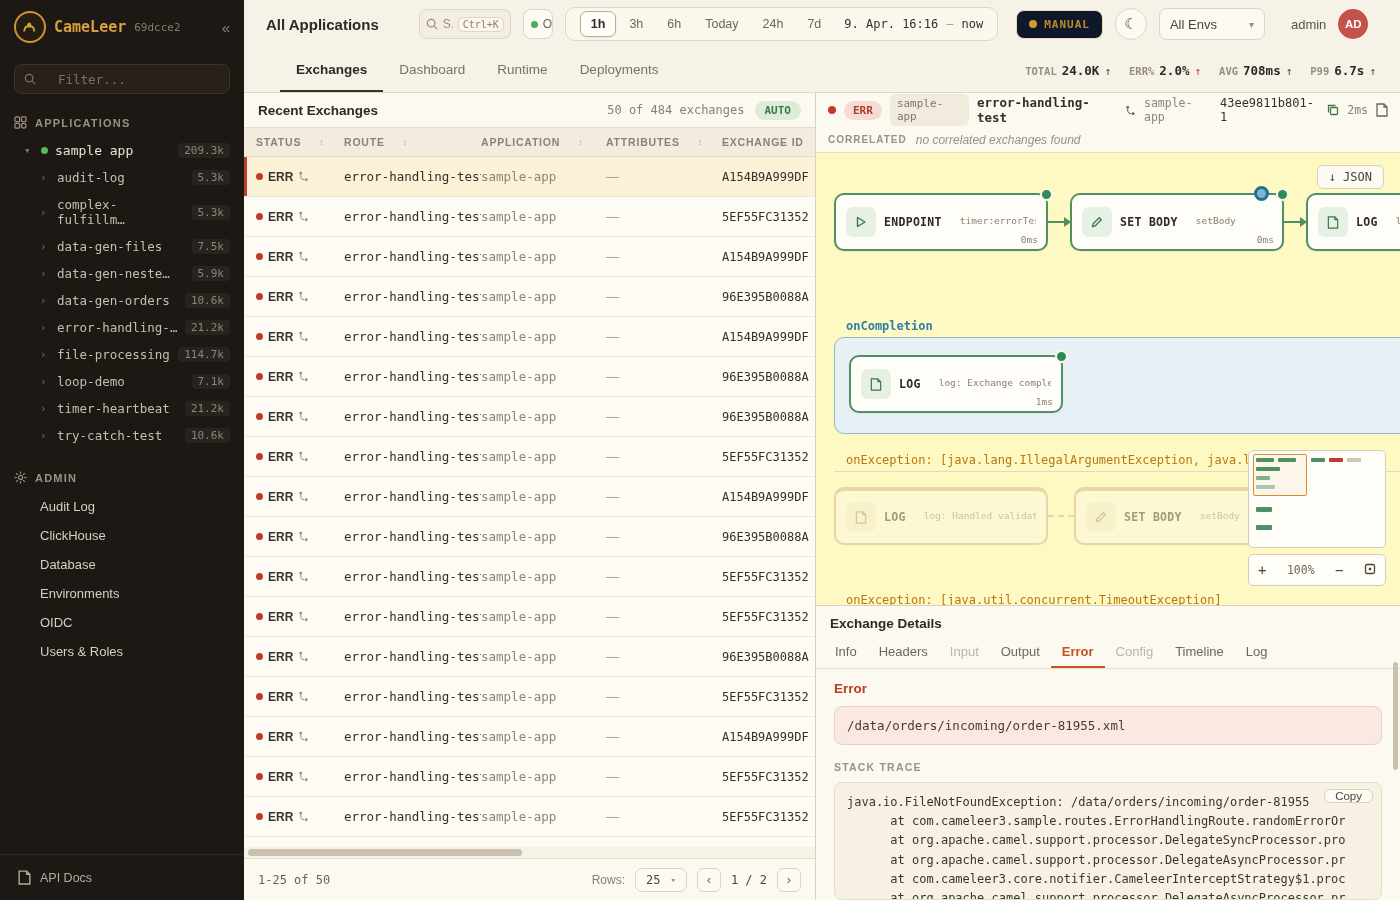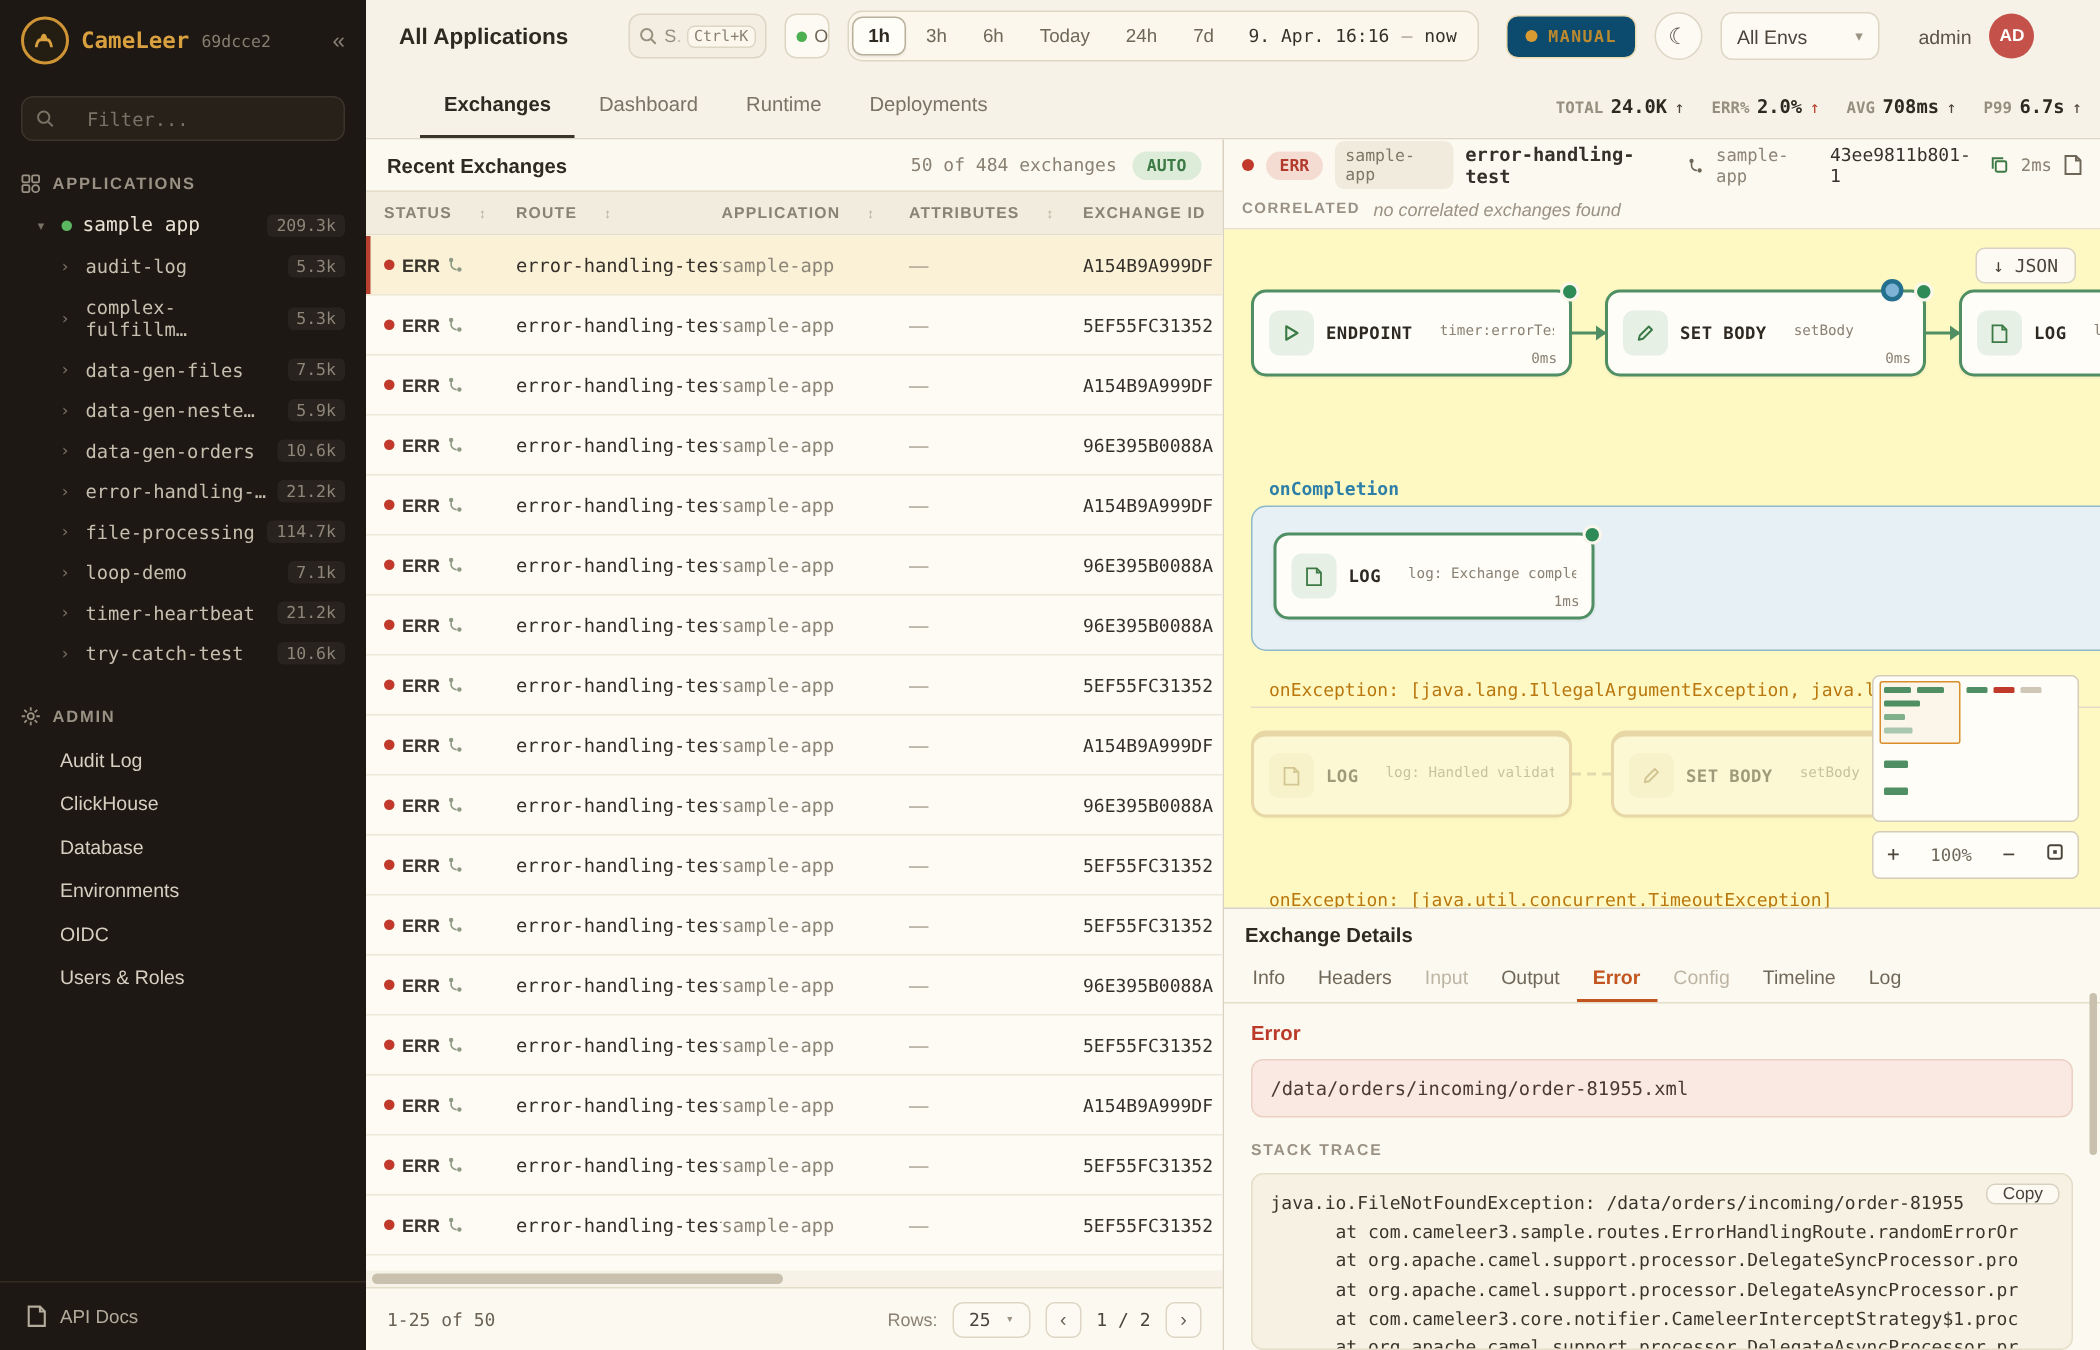--- a/index.html
+++ b/index.html
@@ -34,37 +34,37 @@
   .main { flex: 1; display: flex; flex-direction: column; min-width: 0; }
   .topbar { height: 48px; display: flex; align-items: center; gap: 12px; padding: 0 14px 0 22px; flex-shrink: 0; }
   .tb-title { font-size: 15px; font-weight: bold; color: #2e2a22; white-space: nowrap; }
   .search-box { margin-left: 28px; width: 92px; height: 30px; background: #f3eee1; border: 1px solid #ddd6c4; border-radius: 8px; display: flex; align-items: center; gap: 5px; padding: 0 6px; cursor: pointer; }
   .search-ph { font-size: 12px; color: #978f7f; flex: 1; overflow: hidden; white-space: nowrap; }
   .kbd { font-family: "DejaVu Sans Mono", monospace; font-size: 10px; color: #8a8173; background: #fbf7ec; border: 1px solid #ddd6c4; border-radius: 5px; padding: 1px 4px; white-space: nowrap; }
   .live-pill { height: 30px; width: 30px; background: #fdfaf3; border: 1px solid #ddd6c4; border-radius: 8px; display: flex; align-items: center; gap: 5px; padding: 0 7px; overflow: hidden; cursor: pointer; }
   .live-pill .gdot { background: #4caf50; }
   .live-pill span { font-size: 12px; color: #6e6758; }
   .seg-wrap { height: 34px; background: #fbf7ec; border: 1px solid #ddd6c4; border-radius: 10px; display: flex; align-items: center; padding: 2px; }
-  .seg { display: flex; align-items: center; gap: 2px; }
+  .seg { display: flex; align-items: center; gap: 2px; margin-left: 12px; }
   .seg-btn { border: 1px solid transparent; background: transparent; font-size: 12.5px; color: #6e6758; padding: 5px 10px; border-radius: 7px; cursor: pointer; font-family: "Liberation Sans", sans-serif; }
   .seg-btn.active { background: #fffdf7; border-color: #b9b09c; color: #2e2a22; box-shadow: 0 1px 2px rgba(0,0,0,.08); font-weight: bold; }
   .seg-date { display: flex; align-items: center; gap: 8px; padding: 0 12px; font-family: "DejaVu Sans Mono", monospace; font-size: 12px; cursor: pointer; }
   .seg-date .d1, .seg-date .d2 { color: #35302a; }
   .seg-date .dsep { color: #a39b8c; }
-  .manual-btn { margin-left: 6px; display: flex; align-items: center; gap: 7px; background: #0c4a6e; border: 1px solid #ecdcb2; border-radius: 8px; padding: 7px 12px; cursor: pointer; }
+  .manual-btn { margin-left: 6px; display: flex; align-items: center; gap: 7px; background: #0f172a; border: 1px solid #ecdcb2; border-radius: 8px; padding: 7px 12px; cursor: pointer; }
   .manual-btn .odot { width: 8px; height: 8px; border-radius: 50%; background: #d99a32; }
   .manual-btn span { font-family: "DejaVu Sans Mono", monospace; font-size: 11px; font-weight: bold; letter-spacing: 1px; color: #bb8a2e; }
   .moon-btn { width: 32px; height: 32px; border-radius: 50%; background: #fdfaf3; border: 1px solid #ddd6c4; display: flex; align-items: center; justify-content: center; color: #5a5348; font-size: 15px; cursor: pointer; }
   .env-select { width: 106px; height: 32px; background: #fdfaf3; border: 1px solid #ddd6c4; border-radius: 8px; display: flex; align-items: center; justify-content: space-between; padding: 0 10px; font-size: 13px; color: #4a443a; cursor: pointer; }
   .env-select .chev { color: #9a9284; font-size: 10px; }
   .user-name { margin-left: 14px; font-size: 13px; color: #5a5348; }
   .avatar { width: 30px; height: 30px; border-radius: 50%; background: #c4524b; color: #fff; font-size: 11.5px; font-weight: bold; display: flex; align-items: center; justify-content: center; cursor: pointer; }
 
   
-  .tabrow { height: 45px; display: flex; align-items: stretch; border-bottom: 1px solid #ded7c5; padding: 0 12px 0 36px; flex-shrink: 0; }
+  .tabrow { height: 45px; display: flex; align-items: stretch; border-bottom: 1px solid #ded7c5; padding: 0 24px 0 36px; flex-shrink: 0; }
   .tabs { display: flex; }
   .tab { display: flex; align-items: center; padding: 0 16px; font-size: 13.5px; color: #7a7365; cursor: pointer; border-bottom: 2px solid transparent; }
   .tab.active { color: #2e2a22; font-weight: bold; border-bottom-color: #3a342c; }
   .stats { margin-left: auto; display: flex; align-items: center; gap: 18px; }
   .stat { display: flex; align-items: baseline; gap: 5px; font-family: "DejaVu Sans Mono", monospace; }
   .stat-label { font-size: 10.5px; color: #968e7e; font-weight: bold; }
   .stat-value { font-size: 12.5px; font-weight: bold; color: #2e2a22; }
   .stat-arrow { font-size: 11px; color: #4a443a; }
   .stat.hot .stat-arrow { color: #b7402e; }
 

